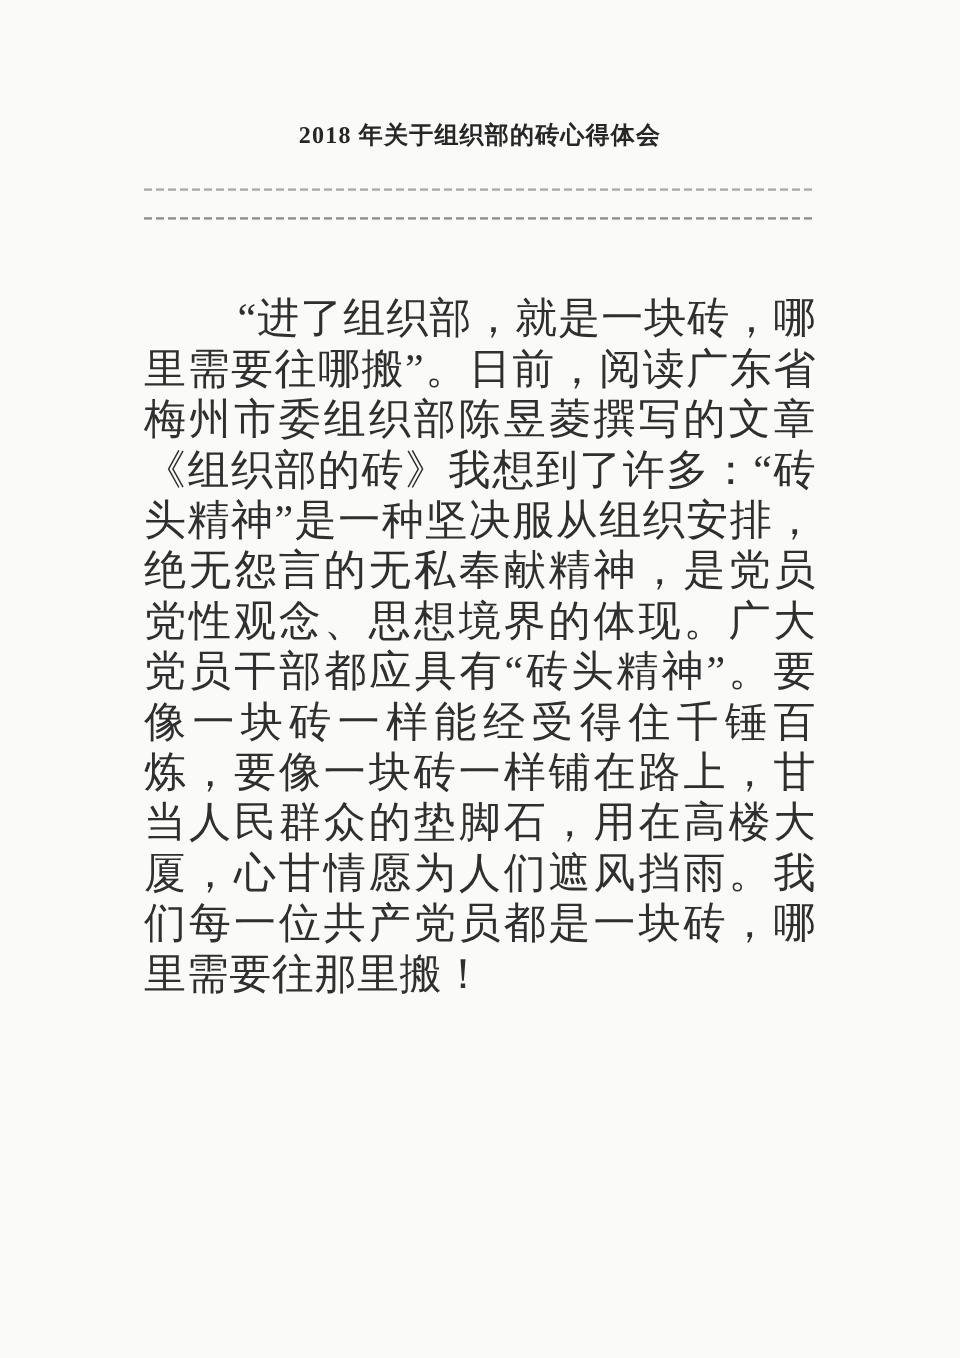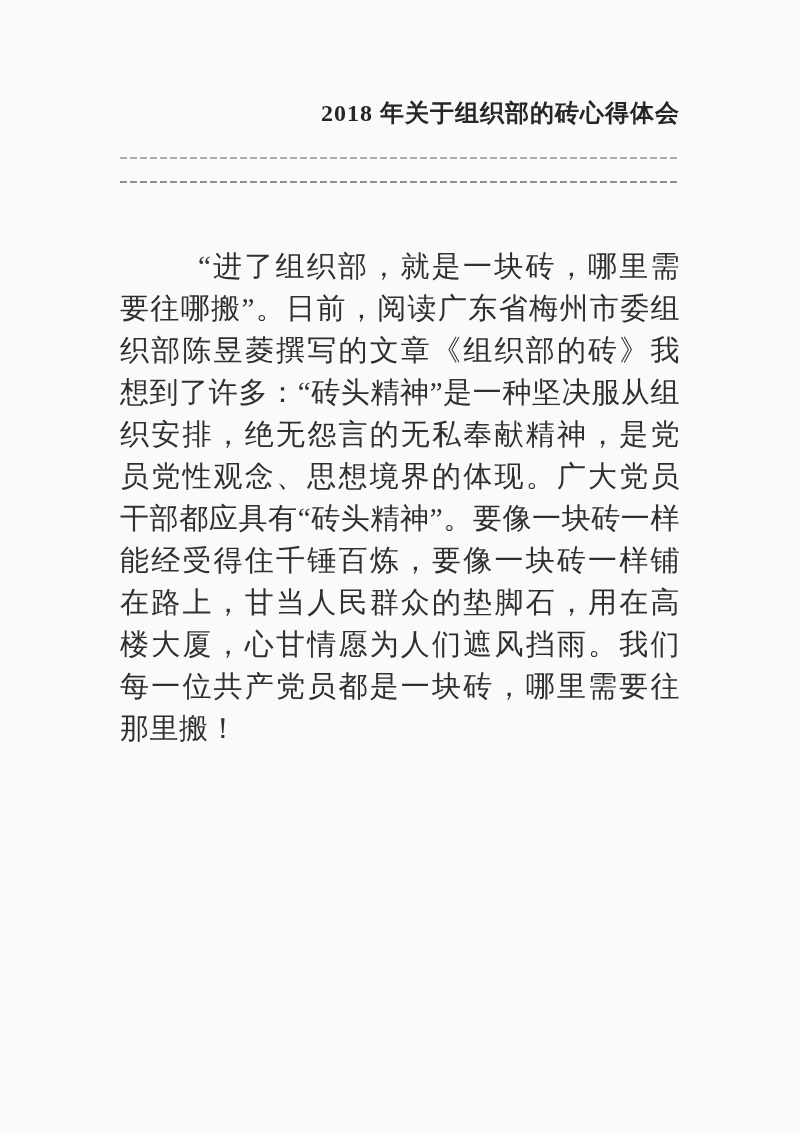--- a/index.html
+++ b/index.html
@@ -17,24 +17,24 @@
     overflow: hidden;
     font-family: "Liberation Serif", "DejaVu Serif", serif;
   }
   .page {
     width: 800px;
     height: 1132px;
     padding: 94px 120px 0 120px;
     background: var(--background);
   }
   .title {
-    font-size: 24px;
+    font-size: 20px;
     line-height: 38px;
     font-weight: bold;
-    text-align: right;
+    text-align: center;
     color: var(--title);
     letter-spacing: 1px;
   }
   .divider {
     height: 2px;
     width: 100%;
   }
   .divider-1 {
     margin-top: 25px;
     background: repeating-linear-gradient(to right,
@@ -42,21 +42,21 @@
       transparent 7px, transparent 10px);
   }
   .divider-2 {
     margin-top: 22px;
     background: repeating-linear-gradient(to right,
       var(--divider_bottom) 0, var(--divider_bottom) 7px,
       transparent 7px, transparent 10px);
   }
   .content {
     margin-top: 62px;
-    font-size: 29px;
+    font-size: 35px;
     line-height: 42px;
     color: var(--text);
     text-align: justify;
     letter-spacing: 0.5px;
   }
   .para {
     text-indent: 78px;
   }
 </style>
 </head>

